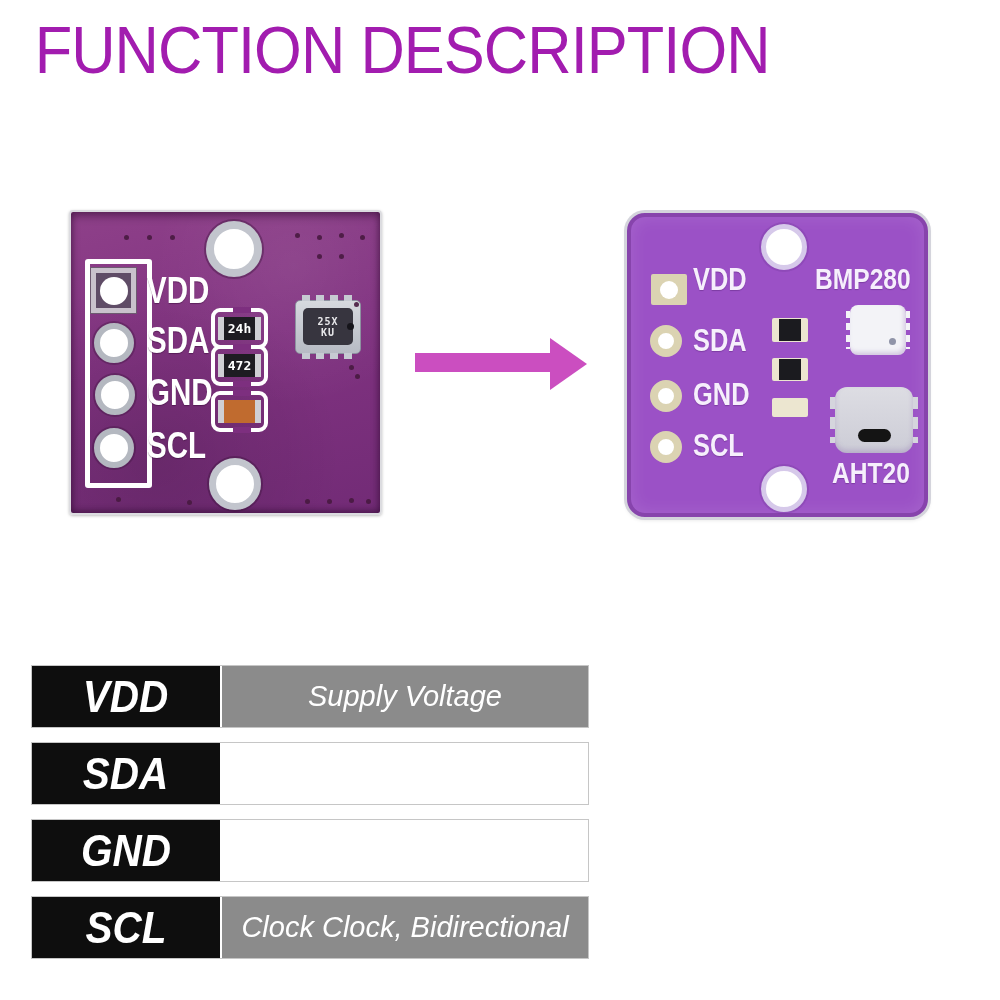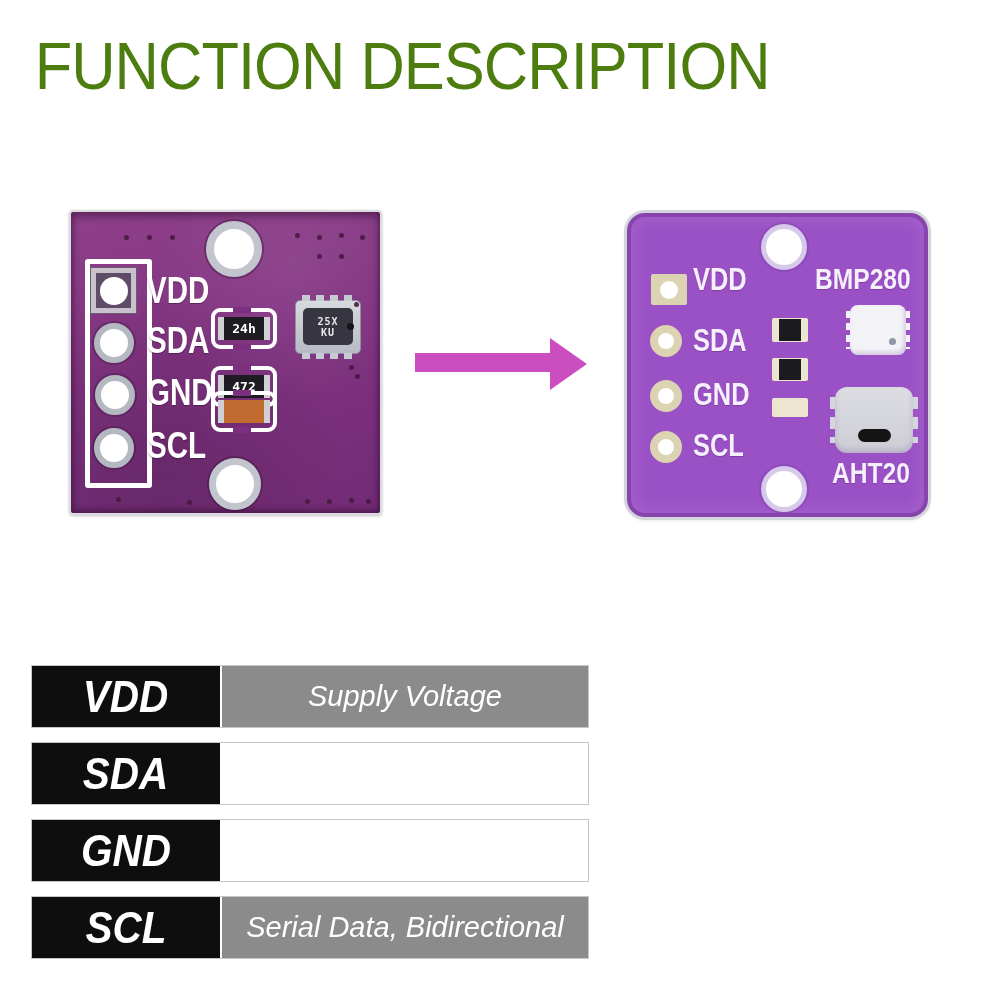--- a/index.html
+++ b/index.html
@@ -1,21 +1,21 @@
 <!DOCTYPE html>
 <html><head>
 <meta charset="utf-8">
 <style>
   html,body{margin:0;padding:0;background:#fff;}
   .page{position:relative;width:1000px;height:1000px;background:#ffffff;overflow:hidden;
         font-family:"Liberation Sans",sans-serif;}
   .abs{position:absolute;}
 
   
-  .title{top:28px;left:0;width:804px;text-align:center;color:#4d7c0f;
+  .title{top:12px;left:0;width:804px;text-align:center;color:#a21caf;
          font-size:66px;font-weight:400;letter-spacing:-1px;white-space:nowrap;}
   .title span{display:inline-block;transform:scaleX(.93);transform-origin:center;}
 
   
   .board-left{left:69px;top:210px;width:313px;height:305px;box-sizing:border-box;
     border:2px solid #dcdce0;border-radius:4px;
     background:
       radial-gradient(circle at 72% 18%, rgba(255,255,255,.07), transparent 42%),
       radial-gradient(circle at 28% 82%, rgba(0,0,0,.14), transparent 55%),
       linear-gradient(165deg,#8e4089 0%,#813381 45%,#722b76 100%);
@@ -24,21 +24,21 @@
   .lb-vddpad{left:19px;top:55px;width:47px;height:47px;background:#c9c2cc;border:1px solid #6d5a70;box-sizing:border-box;}
   .lb-vddpad::before{content:"";position:absolute;inset:5px;background:#5f4c66;}
   .lb-vddpad .hole{position:absolute;left:50%;top:50%;width:28px;height:28px;margin:-14px 0 0 -14px;
     border-radius:50%;background:#fff;}
   .lb-pad{width:28px;height:28px;border-radius:50%;border:6px solid #b4b8c0;background:#fff;
     box-shadow:0 0 0 2px rgba(60,20,60,.35);}
   .lb-label{left:76px;color:#fff;font-weight:bold;font-size:36px;line-height:36px;
     transform:scaleX(.82);transform-origin:left center;white-space:nowrap;
     text-shadow:0 1px 1px rgba(40,0,40,.4);}
   .lb-hole{border-radius:50%;background:#fff;border:8px solid #c2c5cd;box-shadow:0 0 0 2px rgba(60,20,60,.4);}
-  .lb-slot{left:140px;width:66px;height:41px;border:4px solid #fff;border-radius:9px;box-sizing:border-box;}
+  .lb-slot{left:140px;width:57px;height:41px;border:4px solid #fff;border-radius:9px;box-sizing:border-box;}
   .lb-slot::before,.lb-slot::after{content:"";position:absolute;left:18px;width:18px;height:6px;background:#7d2f7f;}
   .lb-slot::before{top:-5px;} .lb-slot::after{bottom:-5px;}
   .lb-cmp{position:absolute;left:3px;right:3px;top:5px;bottom:5px;display:flex;align-items:center;justify-content:center;
     border-left:6px solid #cfcfd4;border-right:6px solid #cfcfd4;box-sizing:border-box;}
   .lb-res{background:#1e1c22;color:#fff;font-family:"DejaVu Sans Mono",monospace;font-size:13px;font-weight:bold;}
   .lb-cap{background:#c06b2f;}
   .lb-chip-s{left:224px;top:88px;width:66px;height:54px;border-radius:5px;border:1px solid #8d92a0;box-sizing:border-box;
     background:linear-gradient(#d6d9de,#b7bbc4);}
   .lb-chip-s::before,.lb-chip-s::after{content:"";position:absolute;left:6px;right:6px;height:6px;
     background:repeating-linear-gradient(90deg,#c6cad2 0 8px,transparent 8px 14px);}
@@ -125,21 +125,21 @@
     <div class="abs lb-label" style="top:111px;">SDA</div>
     <div class="abs lb-label" style="top:163px;">GND</div>
     <div class="abs lb-label" style="top:216px;">SCL</div>
 
     <div class="abs lb-hole" style="left:135px;top:9px;width:40px;height:40px;"></div>
     <div class="abs lb-hole" style="left:138px;top:246px;width:38px;height:38px;border-width:7px;"></div>
 
     <div class="abs lb-slot" style="top:96px;">
       <div class="lb-cmp lb-res">24h</div>
     </div>
-    <div class="abs lb-slot" style="top:154px;">
+    <div class="abs lb-slot" style="top:133px;">
       <div class="lb-cmp lb-res">472</div>
     </div>
     <div class="abs lb-slot" style="top:179px;">
       <div class="lb-cmp lb-cap"></div>
     </div>
 
     <div class="abs lb-chip-s">
       <div class="lb-chip-s-in">
         <span>25X</span>
         <span>KU</span>
@@ -216,17 +216,17 @@
     </div>
     <div class="pt-row">
       <div class="pt-pin">
           <span>GND</span>
         </div>
     </div>
     <div class="pt-row">
       <div class="pt-pin">
           <span>SCL</span>
         </div>
-      <div class="pt-desc">Serial Data, Bidirectional</div>
+      <div class="pt-desc">Clock Clock, Bidirectional</div>
     </div>
   </div>
 
 </div>
 
 </body></html>

